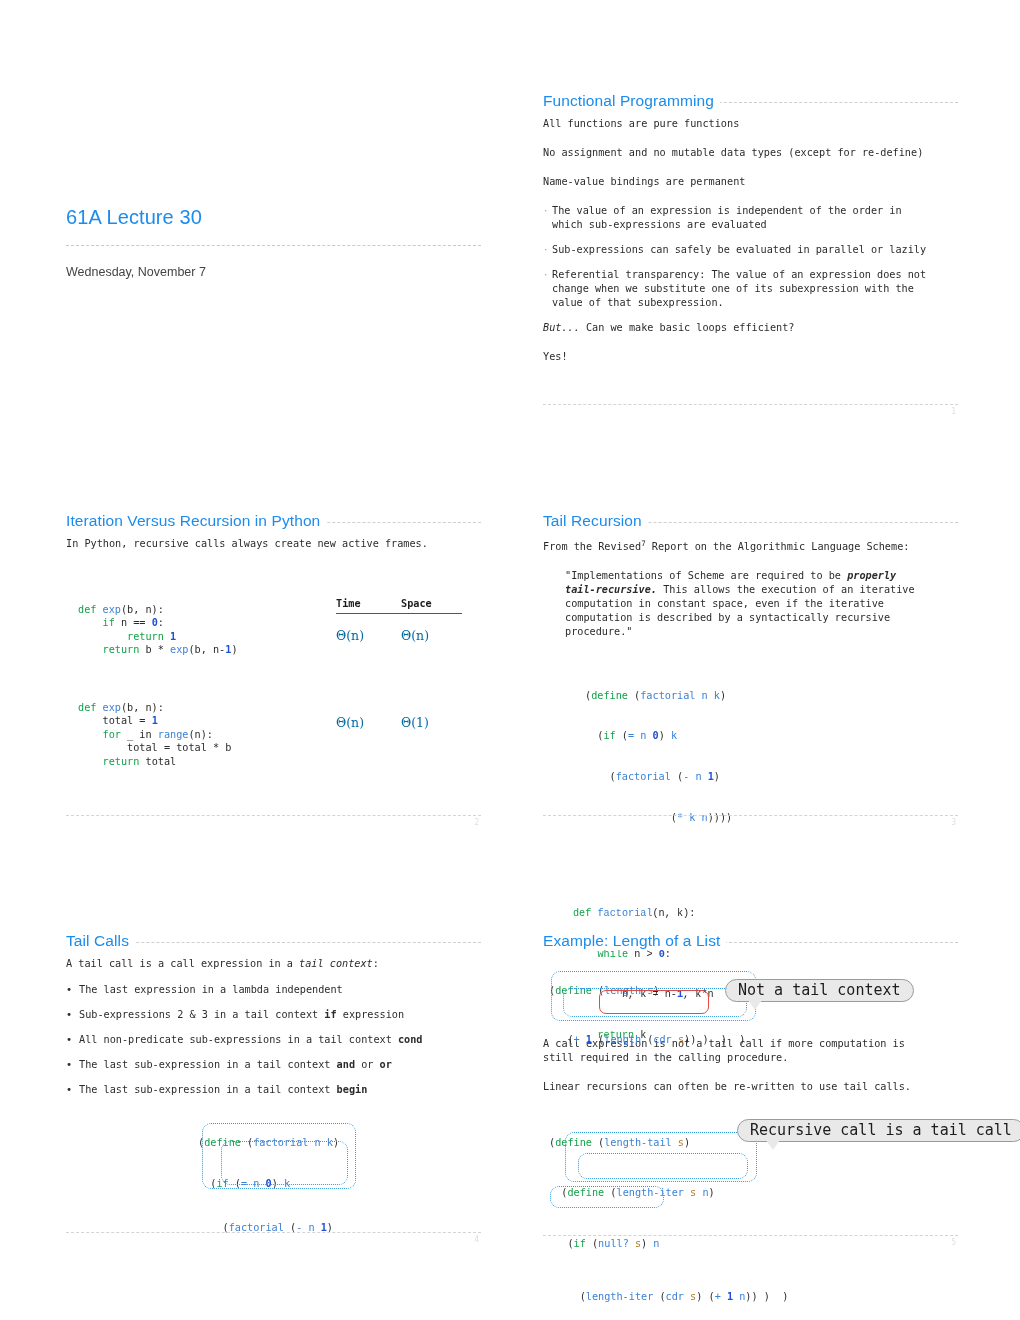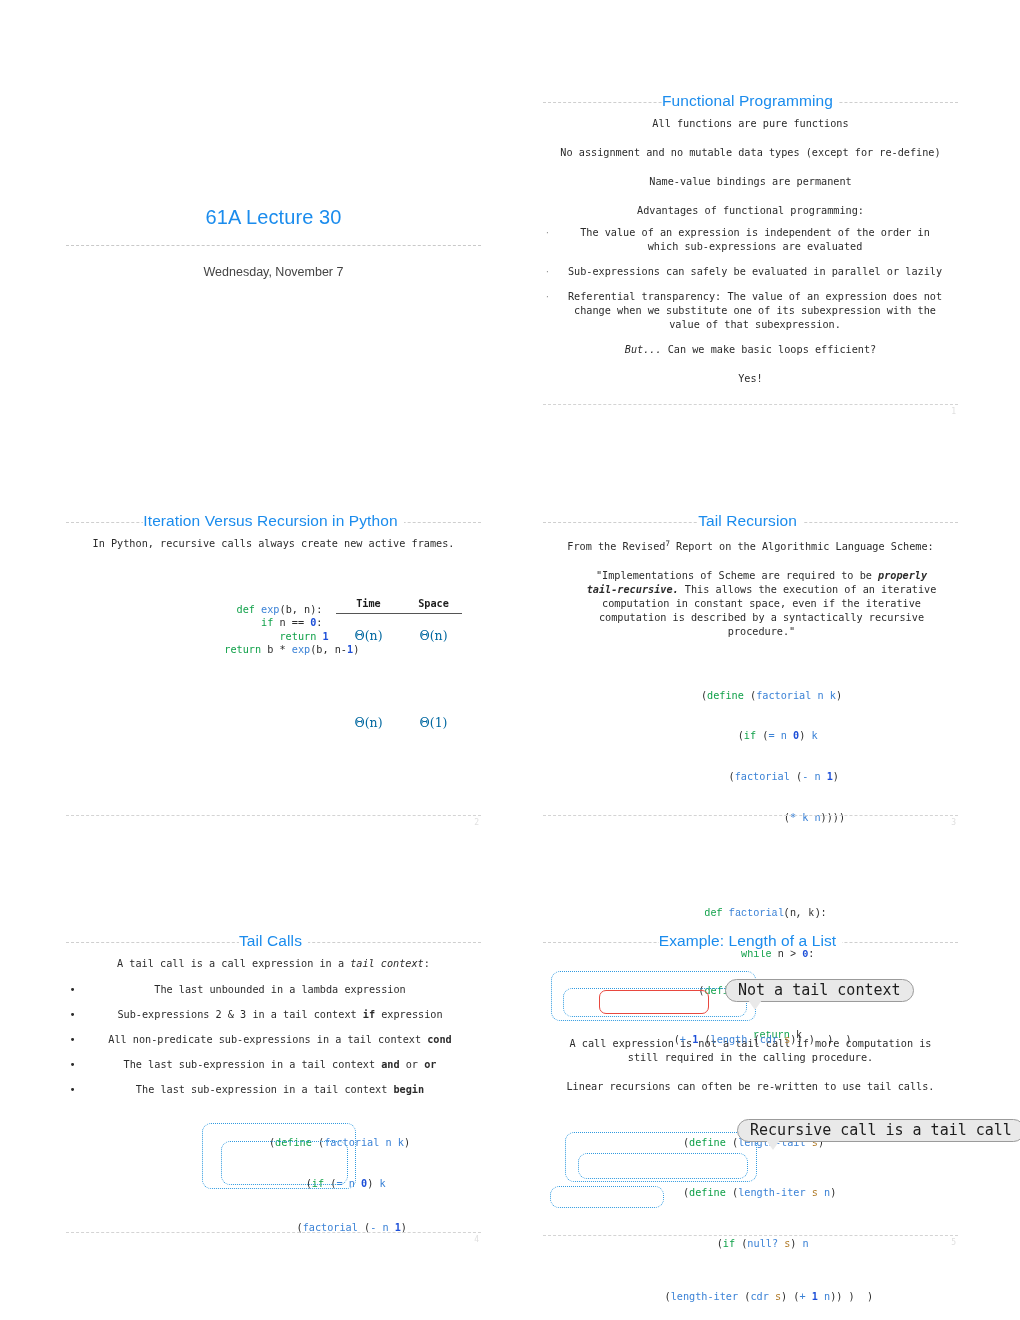--- a/index.html
+++ b/index.html
@@ -16,21 +16,20 @@
   }
   .page {
     position: relative;
     width: 1020px;
     height: 1320px;
   }
   
   .slide {
     position: absolute;
     width: 415px;
-    text-align: center;
   }
   .slide.col-l { left: 66px; }
   .slide.col-r { left: 543px; }
 
   .s1 { top: 92px;  }
   .s2 { top: 92px;  }
   .s3 { top: 512px; }
   .s4 { top: 512px; }
   .s5 { top: 932px; }
   .s6 { top: 932px; }
@@ -232,21 +231,20 @@
     <div class="subtitle">Wednesday, November 7</div>
   </div>
 
   <div class="slide col-r s2">
     <div class="slide-title">Functional Programming</div>
     <div class="title-rule"></div>
 
     <div class="mono para">All functions are pure functions</div>
     <div class="mono para">No assignment and no mutable data types (except for re-define)</div>
     <div class="mono para">Name-value bindings are permanent</div>
-    <div class="mono para tight">Advantages of functional programming:</div>
 
     <div class="bullet dotsmall">
       <span class="bmark">·</span>
       <span class="btext">The value of an expression is independent of the order in
 which sub-expressions are evaluated</span>
     </div>
     <div class="bullet dotsmall">
       <span class="bmark">·</span>
       <span class="btext">Sub-expressions can safely be evaluated in parallel or lazily</span>
     </div>
@@ -289,20 +287,26 @@
     </div>
 
     
     <div class="code" style="margin-top:38px; margin-left:12px;">
 <span class="kw">def</span> <span class="fn">exp</span><span class="pl">(b, n):</span>
     <span class="kw">if</span><span class="pl"> n == </span><span class="num">0</span><span class="pl">:</span>
         <span class="kw">return</span> <span class="num">1</span>
     <span class="kw">return</span><span class="pl"> b * </span><span class="fn">exp</span><span class="pl">(b, n-</span><span class="num">1</span><span class="pl">)</span></div>
 
     
+    <div class="code" style="margin-top:30px; margin-left:12px;">
+<span class="kw">def</span> <span class="fn">exp</span><span class="pl">(b, n):</span>
+    <span class="pl">total = </span><span class="num">1</span>
+    <span class="kw">for</span><span class="pl"> _ in </span><span class="fn">range</span><span class="pl">(n):</span>
+        <span class="pl">total = total * b</span>
+    <span class="kw">return</span><span class="pl"> total</span></div>
 
     <div class="slide-foot" style="top:303px;">
       <span class="pagenum">2</span>
     </div>
   </div>
 
   <div class="slide col-r s4">
     <div class="slide-title">Tail Recursion</div>
     <div class="title-rule"></div>
 
@@ -337,21 +341,21 @@
 
   <div class="slide col-l s5">
     <div class="slide-title">Tail Calls</div>
     <div class="title-rule"></div>
 
 
     <div class="mono para tight" style="margin-top:13px;margin-bottom:12px;"><span>A tail call is a call expression in a </span><em class="it">tail context</em><span>:</span></div>
 
     <div class="bullet dotbig">
       <span class="bmark">•</span>
-      <span class="btext">The last unbounded in a lambda expression</span>
+      <span class="btext">The last expression in a lambda independent</span>
     </div>
     <div class="bullet dotbig">
       <span class="bmark">•</span>
       <span class="btext"><span>Sub-expressions 2 &amp; 3 in a tail context </span><b class="bd">if</b><span> expression</span></span>
     </div>
     <div class="bullet dotbig">
       <span class="bmark">•</span>
       <span class="btext"><span>All non-predicate sub-expressions in a tail context </span><b class="bd">cond</b></span>
     </div>
     <div class="bullet dotbig">

